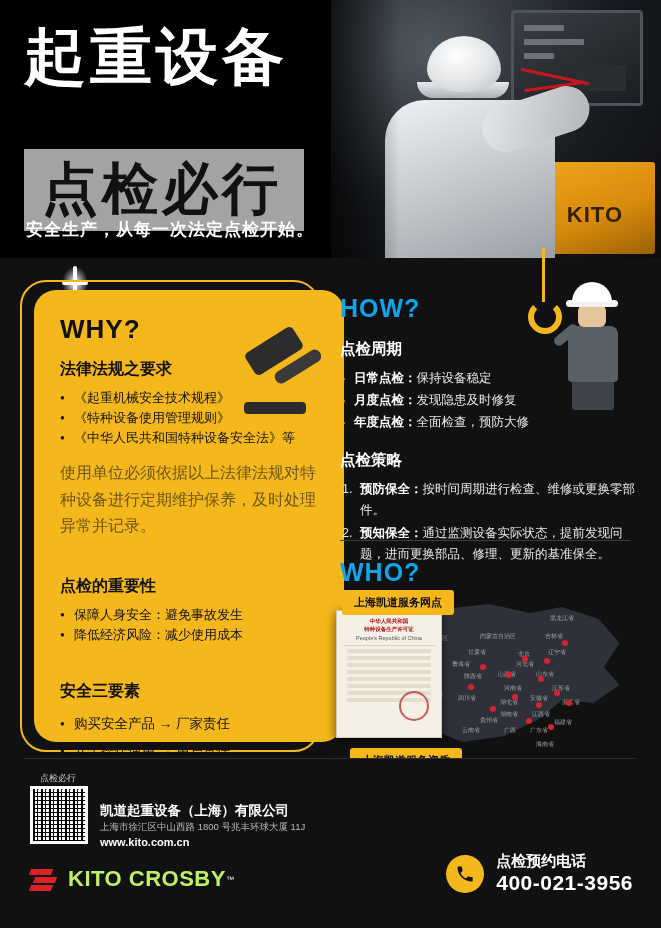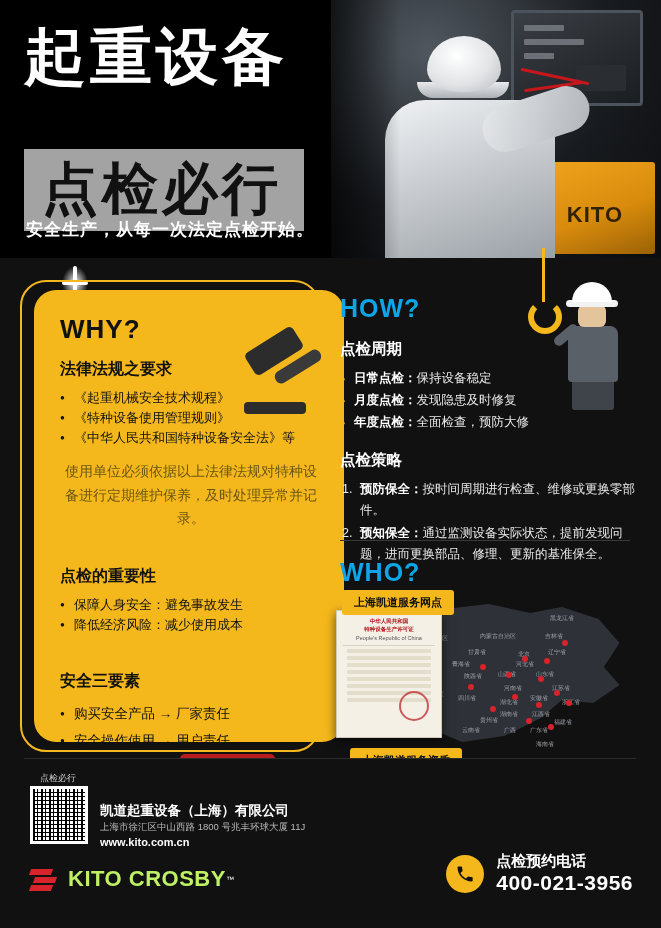--- a/index.html
+++ b/index.html
@@ -125,21 +125,21 @@
   }
   .sec-h.sp { margin-top: 36px; }
   .bullets { list-style: none; }
   .bullets li {
     font-size: 13px; line-height: 1.55; position: relative; padding-left: 14px;
   }
   .bullets li::before {
     content: "●"; position: absolute; left: 0; top: 0; font-size: 8px; line-height: 20px;
   }
   .note {
-    font-size: 14px; line-height: 1.65; color: #6b5713; margin-top: 12px; text-align: center;
+    font-size: 16px; line-height: 1.65; color: #6b5713; margin-top: 12px;
   }
   .gavel {
     position: absolute; right: 16px; top: 44px; width: 96px; height: 86px;
   }
   .gavel .head {
     position: absolute; left: 14px; top: 4px; width: 56px; height: 26px;
     background: #2c2c2c; border-radius: 5px; transform: rotate(-32deg);
   }
   .gavel .handle {
     position: absolute; left: 40px; top: 26px; width: 52px; height: 13px;

